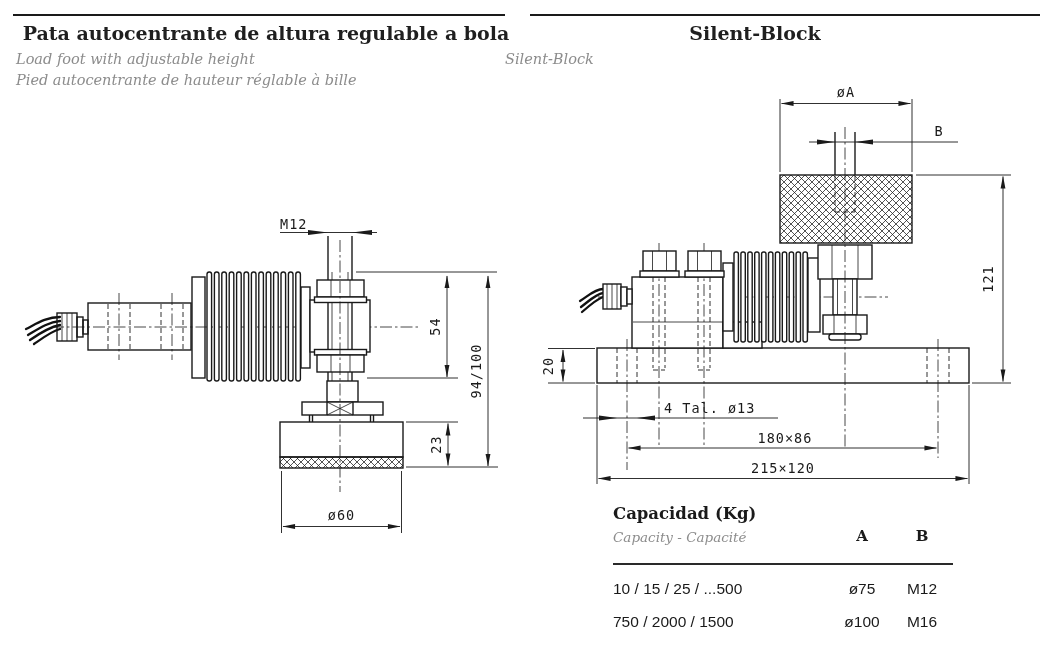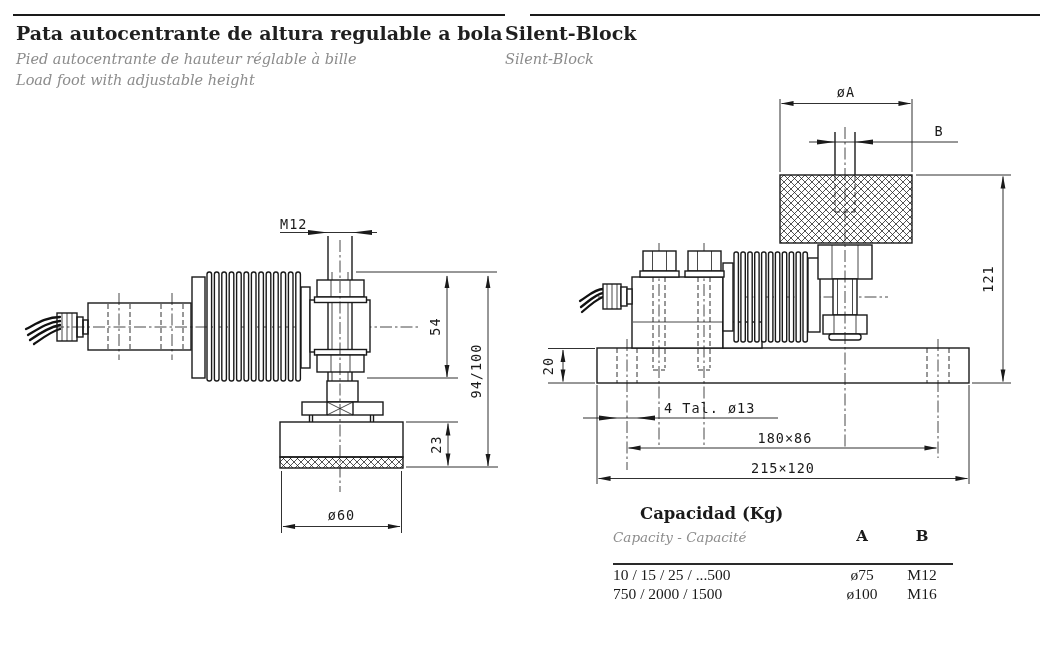--- a/index.html
+++ b/index.html
@@ -1,56 +1,56 @@
 <!DOCTYPE html>
 <html><head>
 <meta charset="utf-8">
 <style>
   html,body{margin:0;padding:0;background:#ffffff;}
   body{width:1051px;height:653px;position:relative;overflow:hidden;
        font-family:"DejaVu Serif", serif;color:#1a1a1a;}
   .rule{position:absolute;height:2px;background:#1a1a1a;}
   .hdr{position:absolute;top:21px;}
-  .hdr .t{font-size:19px;font-weight:700;color:#1f1f1f;margin:0 0 4px 0;line-height:24px;}
+  .hdr .t{font-size:19px;font-weight:700;color:#1f1f1f;margin:0 0 4px 0;line-height:24px;text-align:center;}
   .hdr .s{font-style:italic;color:#8c8c8c;font-size:14.5px;line-height:21px;}
   svg.draw{position:absolute;left:0;top:0;}
   svg text{font-family:"DejaVu Sans Mono", monospace;font-size:13.5px;fill:#1a1a1a;letter-spacing:1px;}
   .ln{stroke:#1a1a1a;stroke-width:1.4;fill:none;}
   .lw{stroke:#1a1a1a;stroke-width:1.4;fill:#ffffff;}
   .th{stroke:#1a1a1a;stroke-width:0.8;fill:none;}
   .dsh{stroke:#1a1a1a;stroke-width:0.9;fill:none;stroke-dasharray:5 3;}
   .cl{stroke:#1a1a1a;stroke-width:0.8;fill:none;stroke-dasharray:12 3 2.5 3;}
   .dim{stroke:#1a1a1a;stroke-width:0.9;fill:none;}
   .arr2{marker-start:url(#arr);marker-end:url(#arr);}
   .cab{stroke:#111111;stroke-width:2.3;fill:none;stroke-linecap:round;}
   .hrect{stroke:#1a1a1a;stroke-width:1.4;fill:url(#xh);}
   .apoly{fill:#1a1a1a;stroke:none;}
   
   .cap-table{position:absolute;left:613px;top:503px;width:340px;}
-  .ct-title{font-size:16.5px;font-weight:700;line-height:22px;margin-left:27px;}
+  .ct-title{font-size:16.5px;font-weight:700;line-height:22px;}
   .ct-head{display:flex;align-items:flex-end;border-bottom:2px solid #2a2a2a;padding-bottom:18px;margin-top:2px;}
   .ct-sub{flex:1;font-style:italic;color:#8c8c8c;font-size:13.5px;}
   .ct-ha,.ct-hb{font-weight:700;font-size:15px;text-align:center;}
   .ct-ha{width:58px;}
   .ct-hb{width:62px;}
-  .ct-row{display:flex;align-items:baseline;padding-top:1px;font-family:Liberation Serif, serif;font-size:15.5px;}
+  .ct-row{display:flex;align-items:baseline;padding-top:15px;font-family:Liberation Sans, sans-serif;font-size:15.5px;}
   .ct-cap{flex:1;}
   .ct-a{width:58px;text-align:center;}
   .ct-b{width:62px;text-align:center;}
 </style>
 </head>
 <body>
 
 <div class="rule" style="left:13px;top:14px;width:492px;"></div>
 <div class="rule" style="left:530px;top:14px;width:510px;"></div>
 
 <div class="hdr" style="left:16px;width:500px;">
   <div class="t">Pata autocentrante de altura regulable a bola</div>
+  <div class="s">Load foot with adjustable height</div>
   <div class="s">Pied autocentrante de hauteur réglable à bille</div>
-  <div class="s">Load foot with adjustable height</div>
 </div>
 
 <div class="hdr" style="left:505px;width:500px;">
   <div class="t">Silent-Block</div>
   <div class="s">Silent-Block</div>
 </div>
 
 <svg class="draw" width="1051" height="653" viewBox="0 0 1051 653">
   <defs>
     <pattern id="xh" patternUnits="userSpaceOnUse" width="7" height="7">

